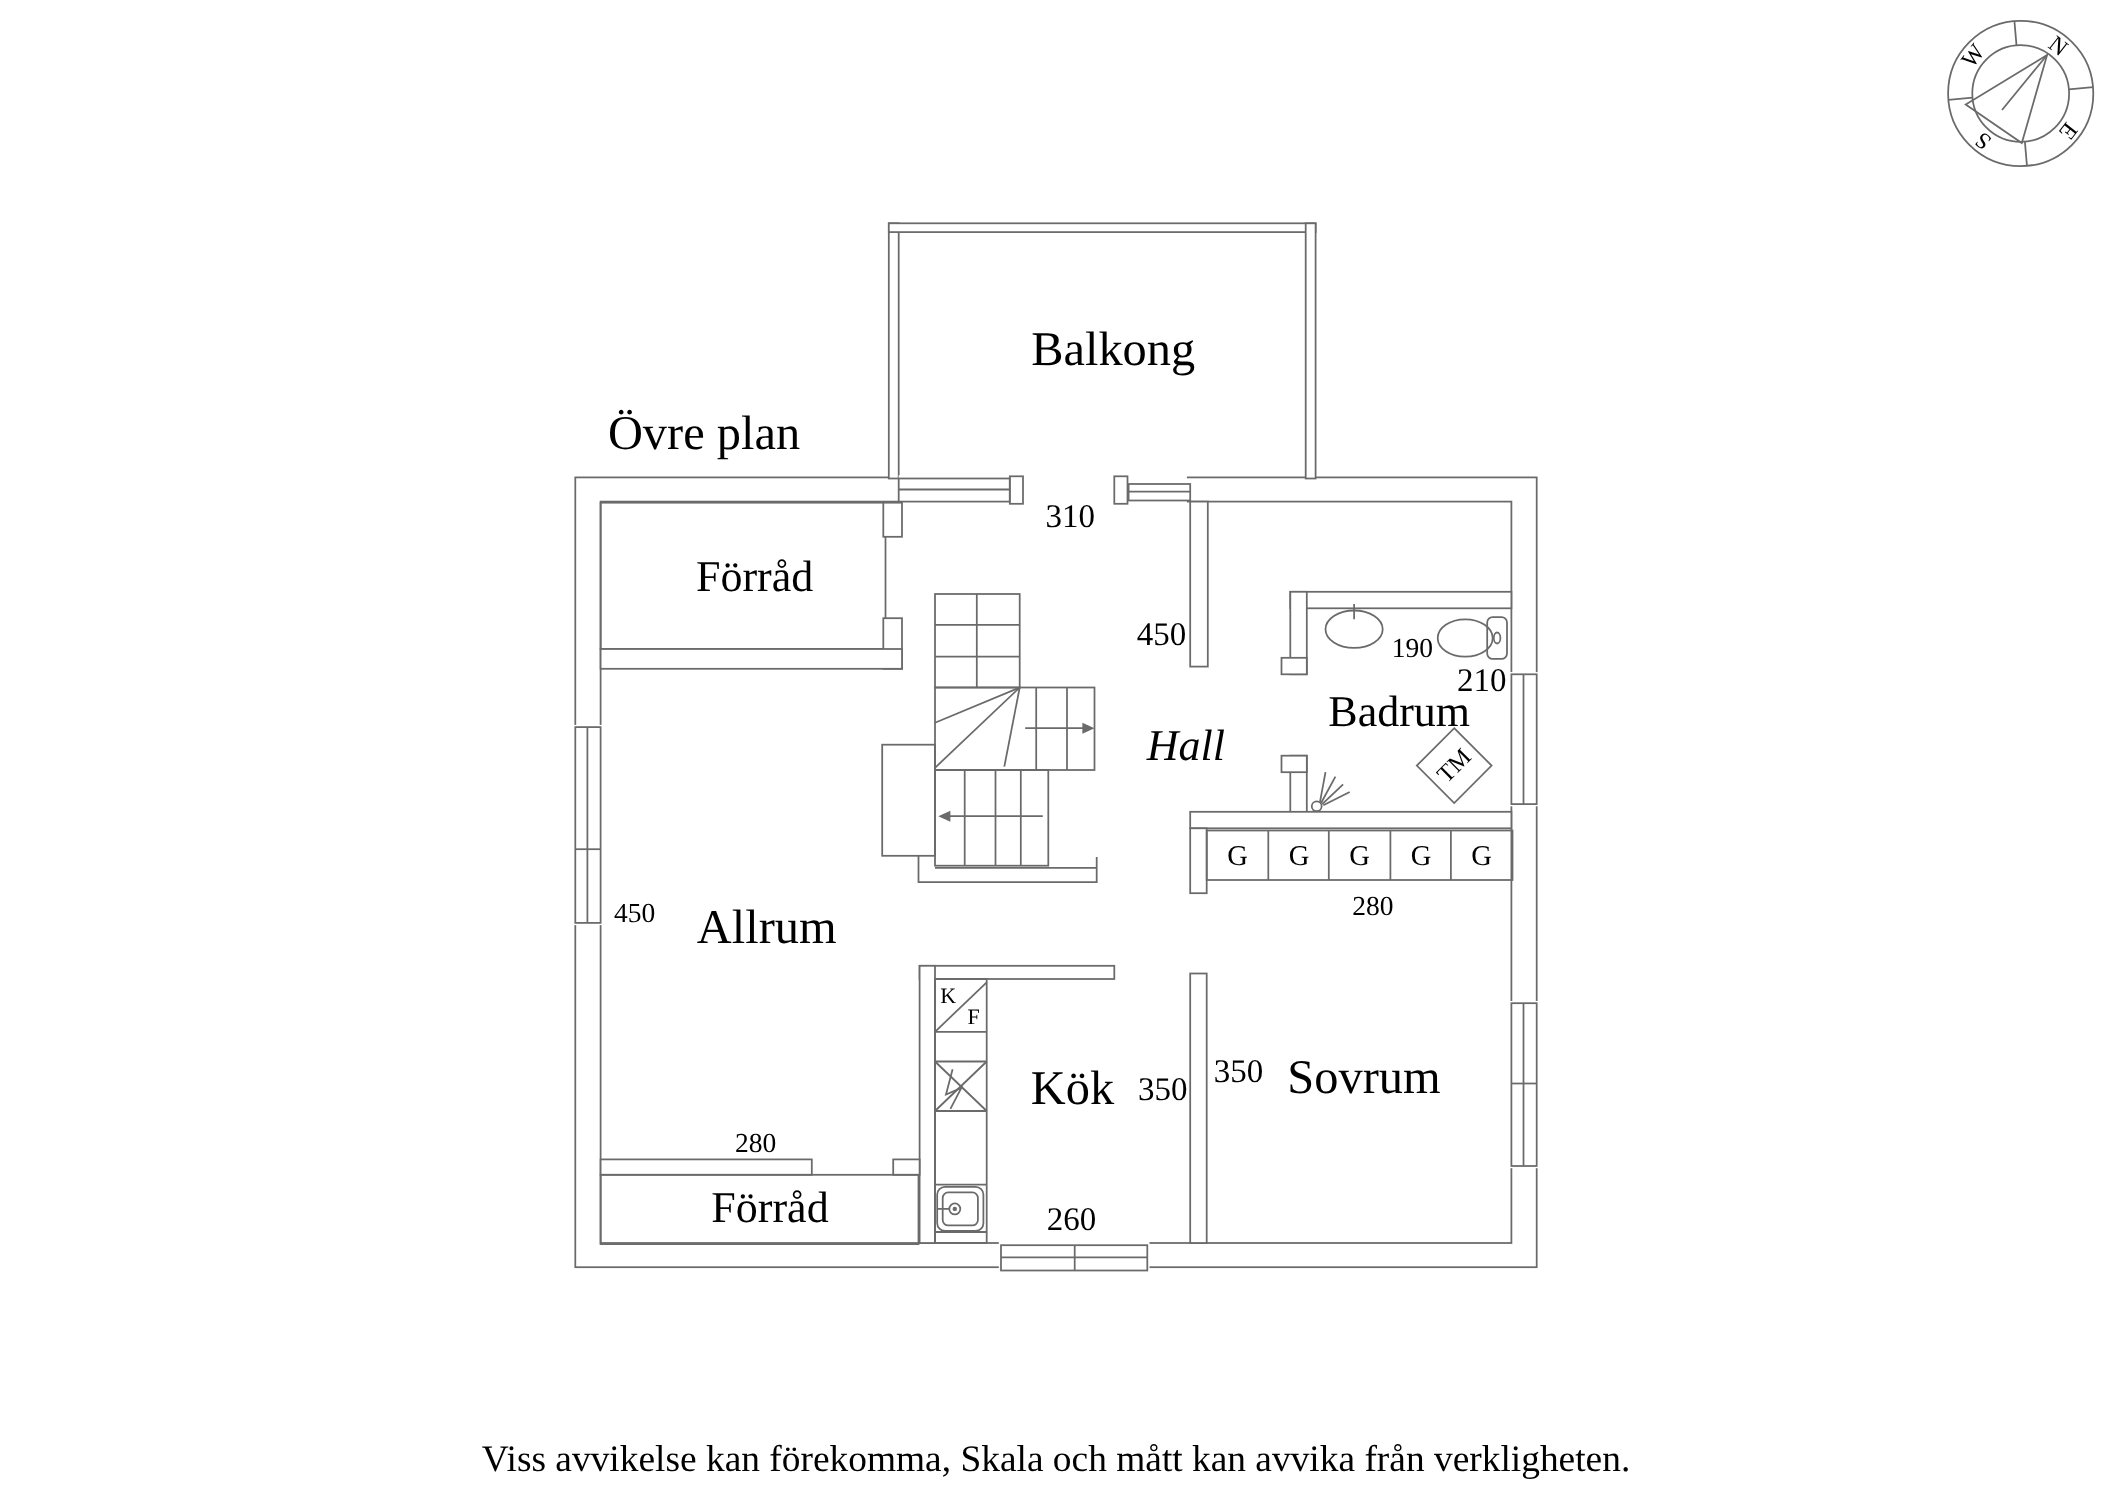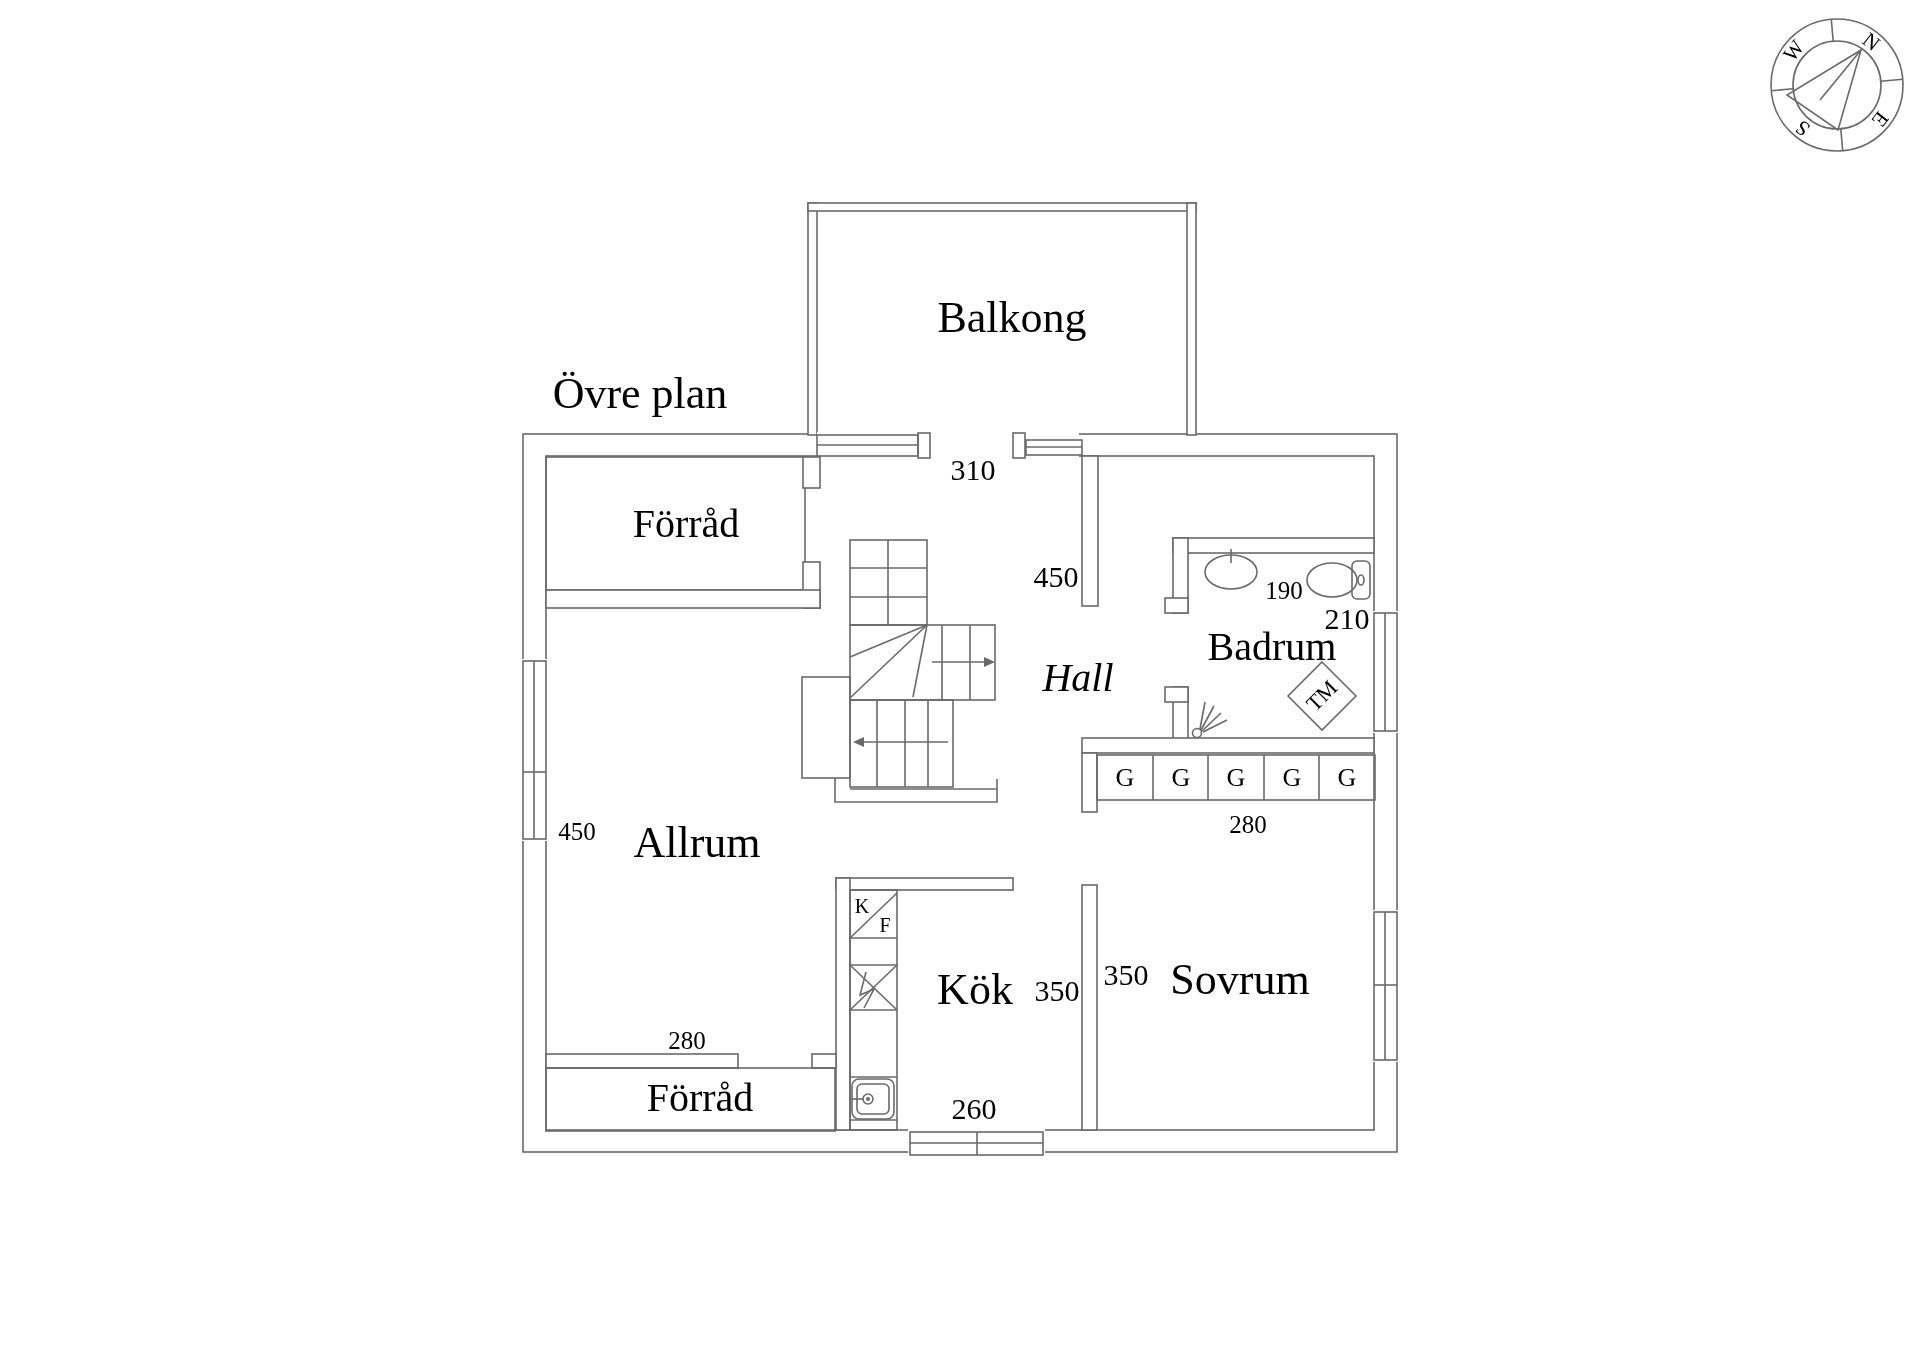--- a/index.html
+++ b/index.html
@@ -213,19 +213,20 @@
   <div class="lbl fs20" style="left:862px;top:906px;">K</div>
   <div class="lbl fs20" style="left:885px;top:925px;">F</div>
   <div class="lbl fs44" style="left:975px;top:990px;">Kök</div>
   <div class="lbl fs30" style="left:1057px;top:991px;">350</div>
   <div class="lbl fs30" style="left:1126px;top:975px;">350</div>
   <div class="lbl fs44" style="left:1240px;top:953px;margin-top:27px;">Sovrum</div>
   <div class="lbl fs30" style="left:974px;top:1109px;">260</div>
   <div class="lbl fs28" style="left:687px;top:1040px;">280</div>
   <div class="lbl fs40" style="left:700px;top:1098px;">Förråd</div>
 
+  <div class="lbl fs34" style="left:960px;top:1327px;">Viss avvikelse kan förekomma, Skala och mått kan avvika från verkligheten.</div>
 
   <div class="lbl fs21" style="left:1871px;top:42px;transform:translate(-50%,-50%) rotate(38deg);">N</div>
   <div class="lbl fs21" style="left:1880px;top:119px;transform:translate(-50%,-50%) rotate(128deg);">E</div>
   <div class="lbl fs21" style="left:1803px;top:128px;transform:translate(-50%,-50%) rotate(218deg);">S</div>
   <div class="lbl fs21" style="left:1794px;top:51px;transform:translate(-50%,-50%) rotate(308deg);">W</div>
 
 </div>
 
 </body></html>

